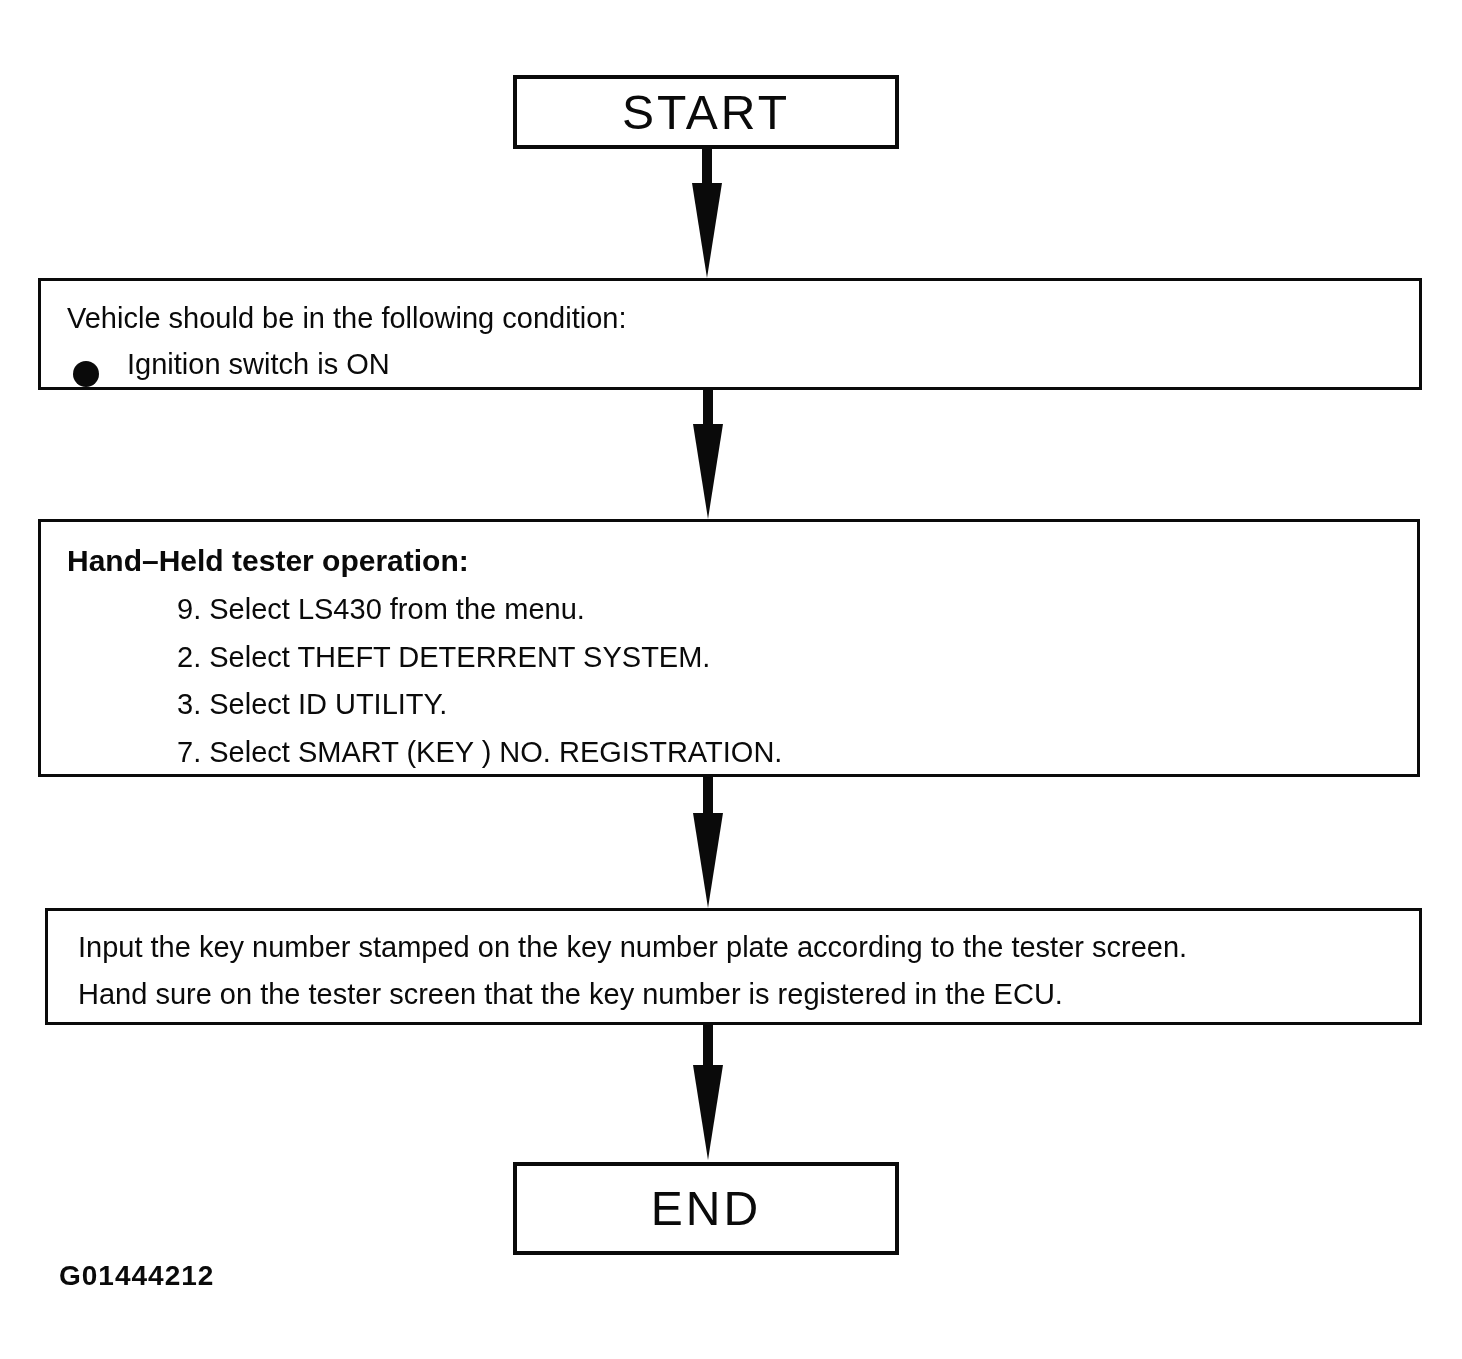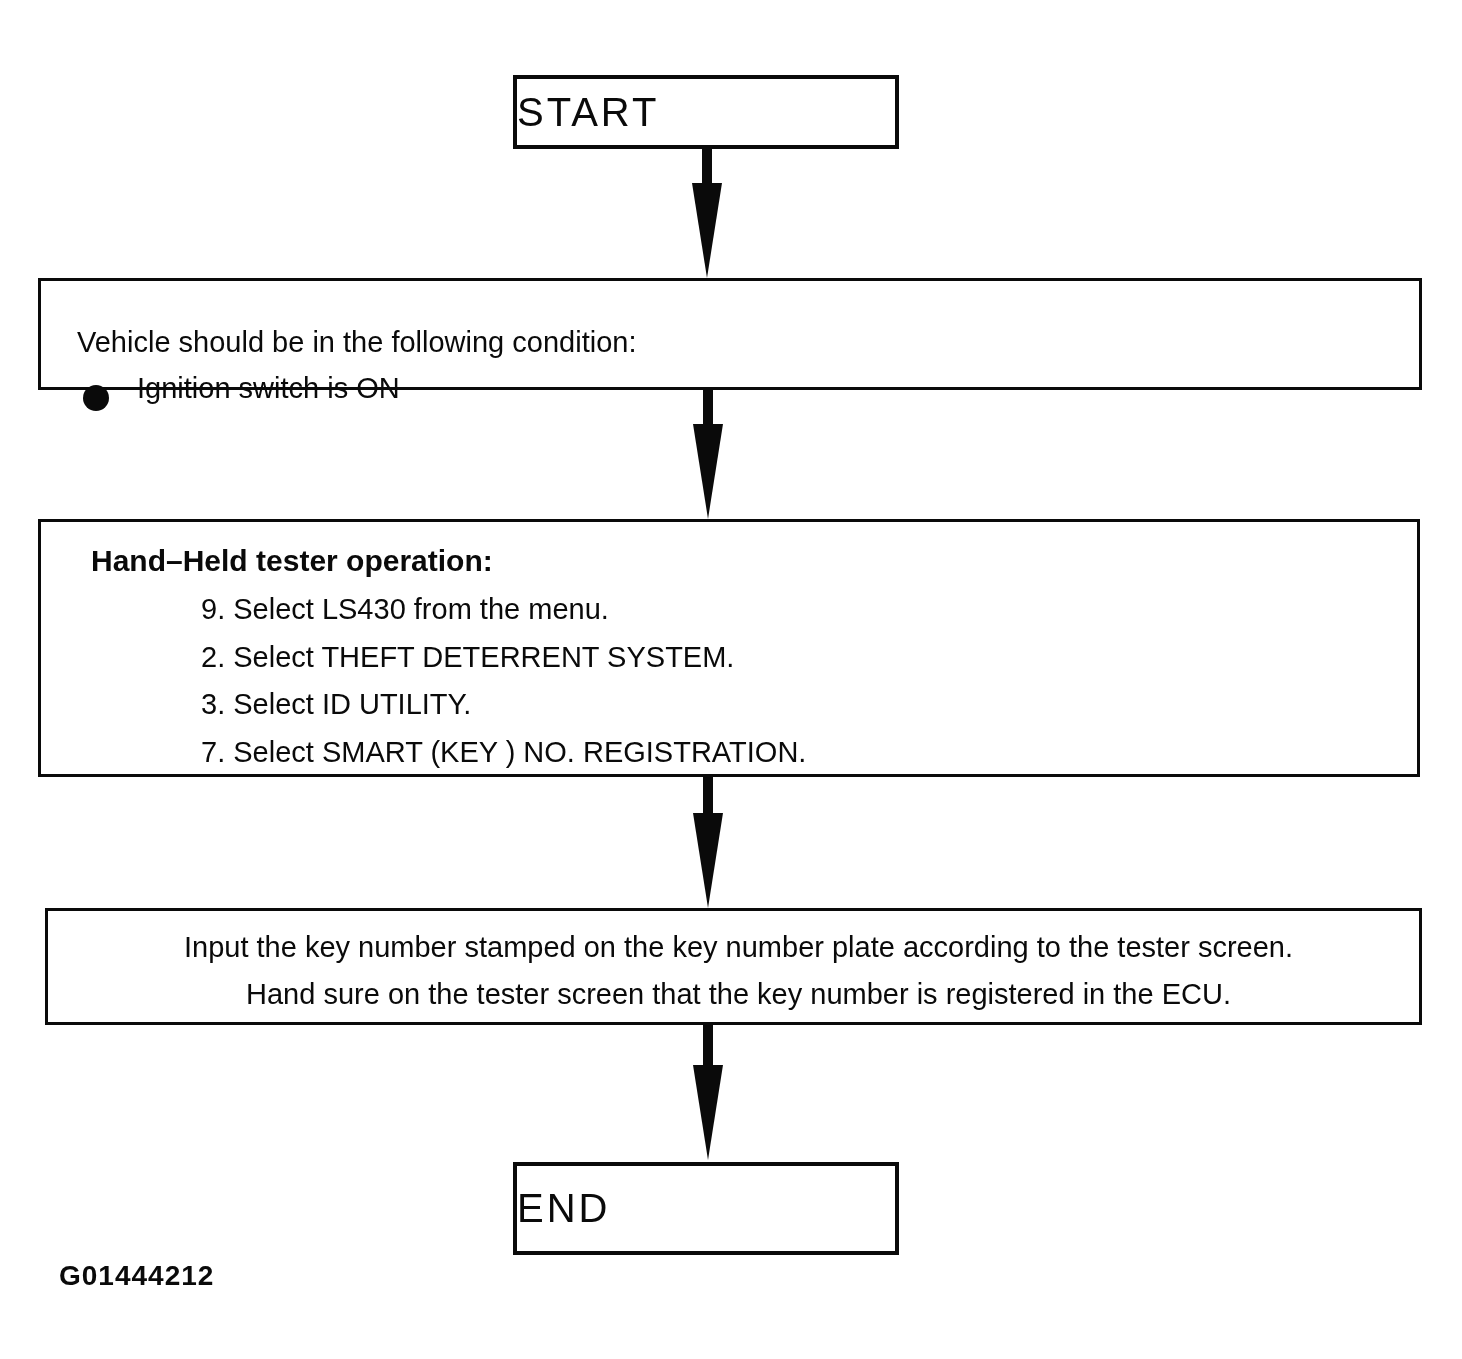--- a/index.html
+++ b/index.html
@@ -19,67 +19,65 @@
   .node {
     position: absolute;
     box-sizing: border-box;
     border: 3px solid #0a0a0a;
     background: #ffffff;
   }
   .terminal {
     border-width: 4px;
     display: flex;
     align-items: center;
-    font-size: 40px;
+    justify-content: center;
+    font-size: 48px;
     letter-spacing: 3px;
   }
   .arrow {
     position: absolute;
     display: block;
   }
   .body-text {
     font-size: 29px;
     line-height: 46px;
   }
   .condition-content {
-    padding: 14px 20px 0 36px;
-    margin-top: 24px;
+    padding: 14px 20px 0 26px;
   }
   .bullet-row {
     display: flex;
     align-items: flex-end;
   }
   .bullet-dot {
     width: 26px;
     height: 26px;
     border-radius: 50%;
     background: #0a0a0a;
     margin: 0 28px 0 6px;
     flex: 0 0 auto;
   }
   .tester-content {
     padding: 17px 20px 0 26px;
-    margin-left: 24px;
   }
   .tester-title {
     font-size: 30px;
     font-weight: bold;
     line-height: 44px;
     margin-bottom: 3px;
   }
   .step-line {
     font-size: 29px;
     line-height: 47.5px;
     padding-left: 110px;
   }
   .input-content {
     padding: 13px 20px 0 30px;
     font-size: 29px;
     line-height: 47px;
-    text-align: center;
   }
   .figure-id {
     position: absolute;
     left: 35px;
     top: 1260px;
     font-size: 28px;
     font-weight: bold;
     letter-spacing: 1px;
     margin-left: 24px;
   }

